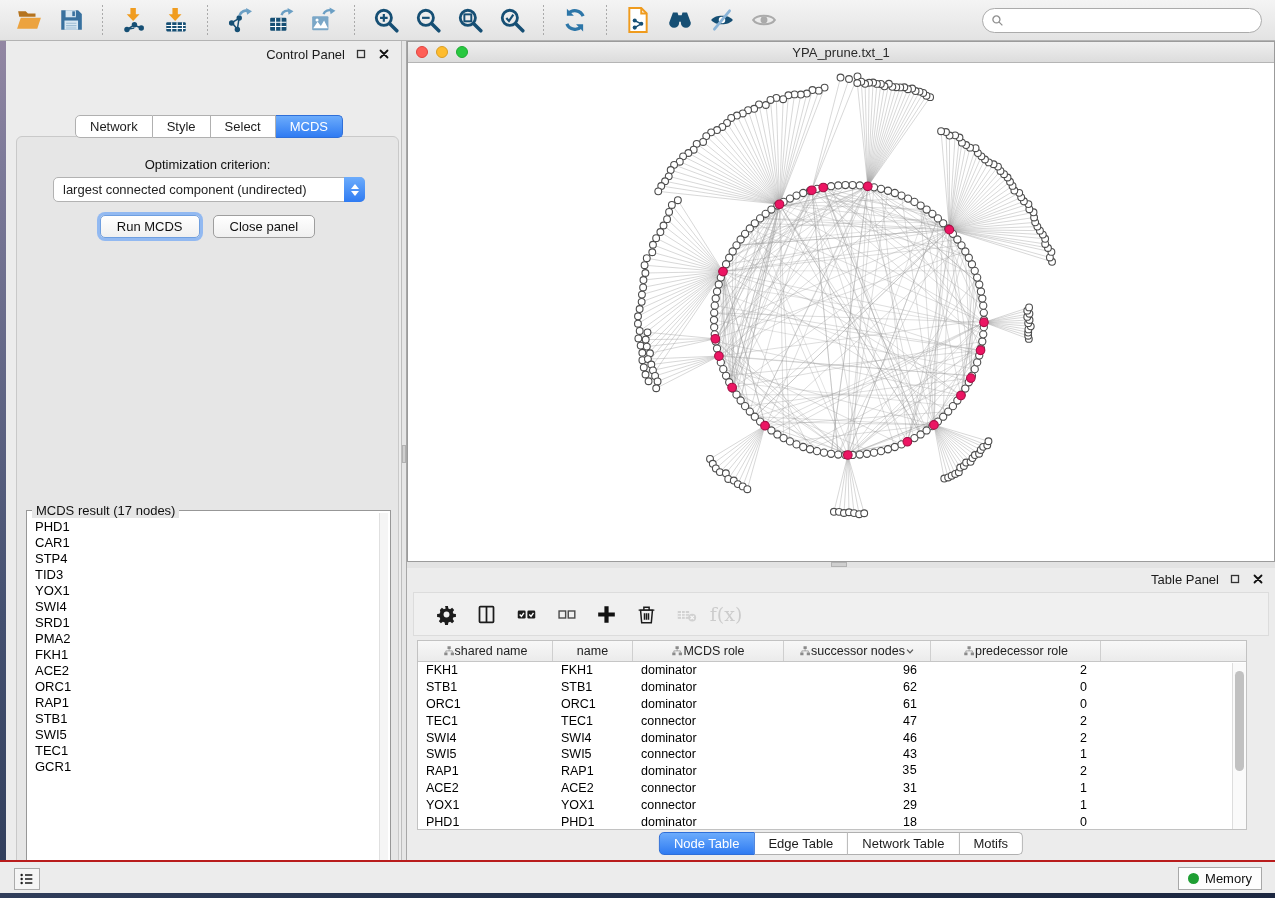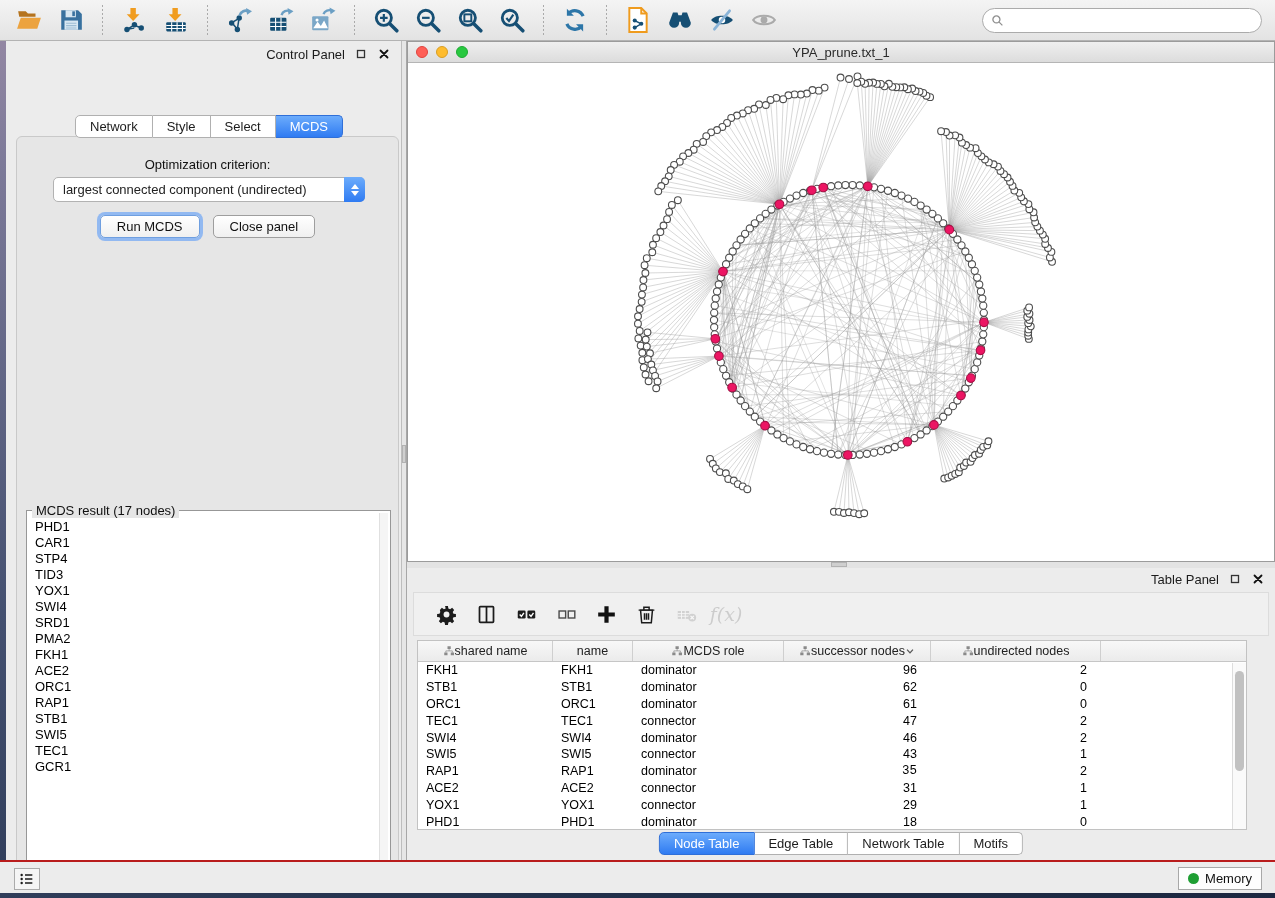--- a/index.html
+++ b/index.html
@@ -78,21 +78,21 @@
   .net-title { position:absolute; left:0; right:0; text-align:center; font-size:13px; color:#2a2a2a; }
   .net-canvas { display:block; }
 
   
   .table-panel { left:407px; top:568px; width:868px; height:292px; background:#ececec; }
   .tp-toolbar { position:absolute; left:6px; right:6px; top:24px; height:44px;
     background:#f0f0f0; border:1px solid #dcdcdc; display:flex; align-items:center; padding-left:12px; }
   .tp-btn { width:26px; height:26px; margin:0 7px; display:flex; align-items:center; justify-content:center; }
   .tp-btn svg { width:21px; height:21px; }
   .tp-btn.disabled { opacity:.55; }
-  .fx-glyph { font-family:"DejaVu Serif",serif; font-style:italic; font-size:19px; color:#b0b0b0; }
+  .fx-glyph { font-family:"DejaVu Serif",serif; font-size:19px; color:#b0b0b0; }
 
   .node-table { position:absolute; left:10px; top:72px; width:830px; height:190px;
     background:#fff; border:1px solid #c2c2c2; }
   .nt-header { display:flex; height:21px; background:linear-gradient(#f8f8f8,#ebebeb); border-bottom:1px solid #c6c6c6; }
   .nt-hcell { display:flex; align-items:center; justify-content:center; font-size:12.5px; color:#222;
     border-right:1px solid #cfcfcf; overflow:hidden; white-space:nowrap; }
   .nt-hcell svg.attr { width:12px; height:12px; flex:0 0 auto; }
   .nt-hcell svg.sort { width:10px; height:10px; flex:0 0 auto; }
   .nt-row { display:flex; height:16.8px; align-items:center; }
   .nt-cell { font-size:12.5px; color:#000; overflow:hidden; white-space:nowrap; }
@@ -1179,21 +1179,21 @@
         </div>
         <div class="nt-hcell" style="width: 170px;">
           <svg viewBox="0 0 24 24" class="attr">
             <g fill="#8a8a8a">
               <rect x="9" y="2.5" width="6.5" height="5.5"></rect>
               <rect x="2.5" y="15" width="6.5" height="5.5"></rect>
               <rect x="15.5" y="15" width="6.5" height="5.5"></rect>
             </g>
             <path d="M12.2 8v3.8M5.7 15v-3.2h13v3.2" stroke="#8a8a8a" stroke-width="1.4" fill="none"></path>
           </svg>
-          <span>undirected nodes</span>
+          <span>predecessor role</span>
         </div>
         <div class="nt-hcell" style="flex: 1 1 0%; border-right: none;"></div>
       </div>
     <div id="nt-body">
         <div class="nt-row">
           <div class="nt-cell l" style="width: 135px;">FKH1</div>
           <div class="nt-cell l" style="width: 80px;">FKH1</div>
           <div class="nt-cell l" style="width: 151px;">dominator</div>
           <div class="nt-cell r" style="width: 147px;">96</div>
           <div class="nt-cell r" style="width: 170px;">2</div>

